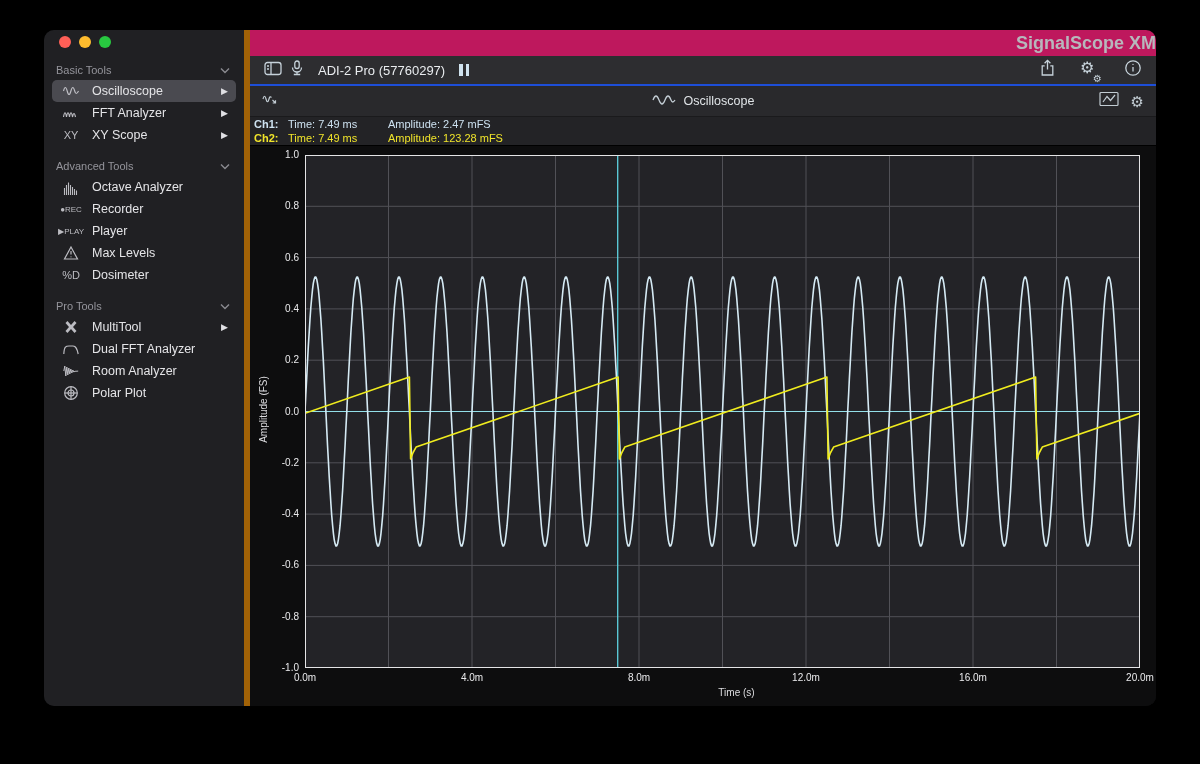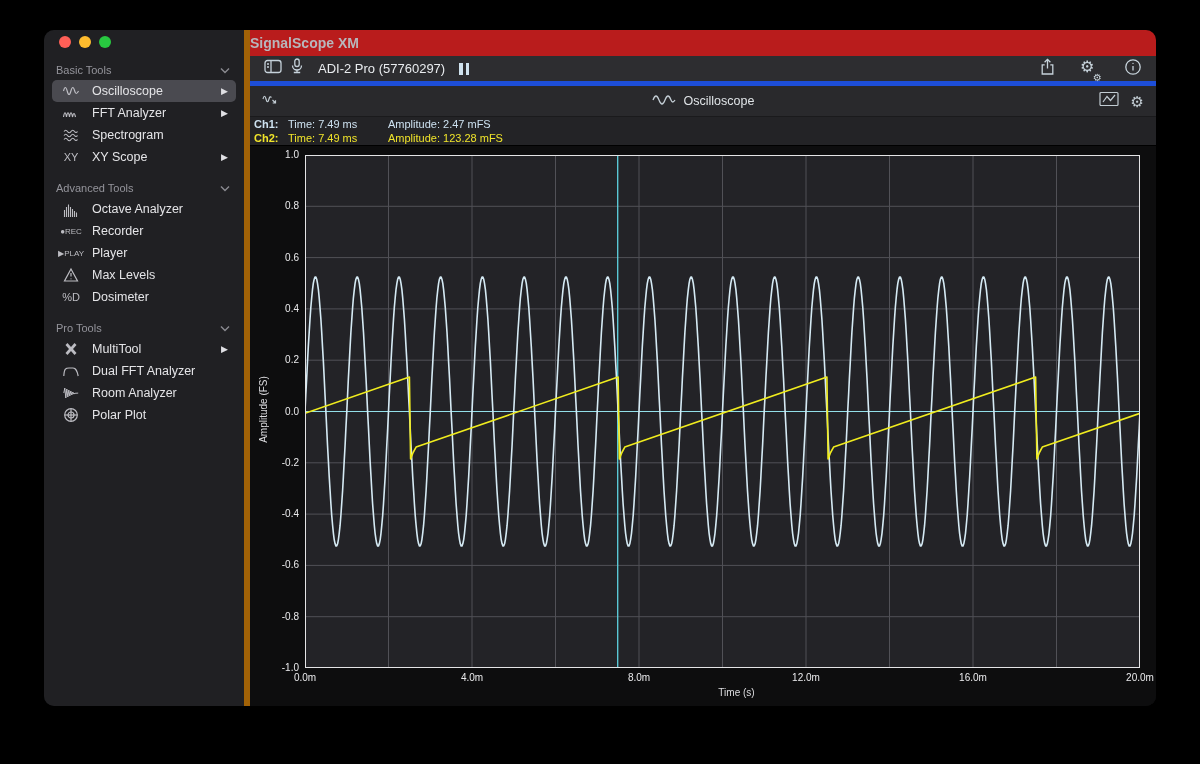--- a/index.html
+++ b/index.html
@@ -23,23 +23,23 @@
   .sb-item.selected { background:#4a4a50; }
   .sb-icon { width:30px; flex:0 0 30px; display:flex; justify-content:center; align-items:center;
     color:#bcbcc2; }
   .sb-icon svg { stroke:#bcbcc2; fill:none; stroke-width:1.2; }
   .txticon { font-size:8px; color:#bcbcc2; letter-spacing:0; white-space:nowrap; }
   .txticon.big { font-size:11px; }
   .sb-item .sp { flex:1; }
   .disclosure { color:#e0e0e4; font-size:9px; }
   
   .main { flex:1; display:flex; flex-direction:column; background:#0e0e0f; }
-  .titlebar { height:26px; background:#b91c1c; text-align:left; line-height:27px;
-    font-size:14px; font-weight:bold; color:#b7b7bc; }
-  .toolbar { height:30px; background:#2d2d30; border-bottom:5px solid #1d4ed8;
+  .titlebar { height:26px; background:#be185d; text-align:right; line-height:27px;
+    font-size:18px; font-weight:bold; color:#b7b7bc; }
+  .toolbar { height:30px; background:#2d2d30; border-bottom:2px solid #1d4ed8;
     display:flex; align-items:center; padding:0 14px; gap:8px; }
   .toolbar svg { stroke:#c6d2da; fill:none; stroke-width:1.3; }
   .device { color:#e9ecef; font-size:13px; margin-left:6px; }
   .pausebars { display:flex; gap:3px; margin-left:6px; }
   .pausebars i { width:3.5px; height:12px; background:#cfe2ee; display:block; }
   .tb-right { margin-left:auto; display:flex; align-items:center; gap:24px; }
   .gearwrap { position:relative; width:20px; height:20px; color:#c6d2da; }
   .gearwrap .g1 { position:absolute; left:0; top:-2px; font-size:16px; }
   .gearwrap .g2 { position:absolute; right:-2px; bottom:-4px; font-size:10px; }
   .subtoolbar { height:31px; background:#29292c; border-bottom:1px solid #1a1a1c;
@@ -99,31 +99,20 @@
             <svg width="18" height="16" viewBox="0 0 16 16">
               <path d="M0.5,12 Q2,3.5 3.5,12 Q5,3.5 6.5,12 Q8,3.5 9.5,12 Q11,5 12.5,12"></path>
             </svg>
           </span>
           <span>FFT Analyzer</span>
           <span class="sp"></span>
           <span class="disclosure">▶</span>
         </div>
         <div class="sb-item">
           <span class="sb-icon">
-            <svg width="18" height="16" viewBox="0 0 16 16">
-              <path d="M1,4.5 q1.8,-2.5 3.5,0 q1.8,2.5 3.5,0 q1.8,-2.5 3.5,0 q1.5,2 3,0"></path>
-              <path d="M1,8.5 q1.8,-2.5 3.5,0 q1.8,2.5 3.5,0 q1.8,-2.5 3.5,0 q1.5,2 3,0"></path>
-              <path d="M1,12.5 q1.8,-2.5 3.5,0 q1.8,2.5 3.5,0 q1.8,-2.5 3.5,0 q1.5,2 3,0"></path>
-            </svg>
-          </span>
-          <span>Spectrogram</span>
-          <span class="sp"></span>
-        </div>
-        <div class="sb-item">
-          <span class="sb-icon">
             <span class="txticon big">XY</span>
           </span>
           <span>XY Scope</span>
           <span class="sp"></span>
           <span class="disclosure">▶</span>
         </div>
         <div class="sb-header">
           <span>Advanced Tools</span>
           <span class="sp"></span>
           <span><svg width="10" height="7" viewBox="0 0 10 7" fill="none" stroke-width="1.4">

